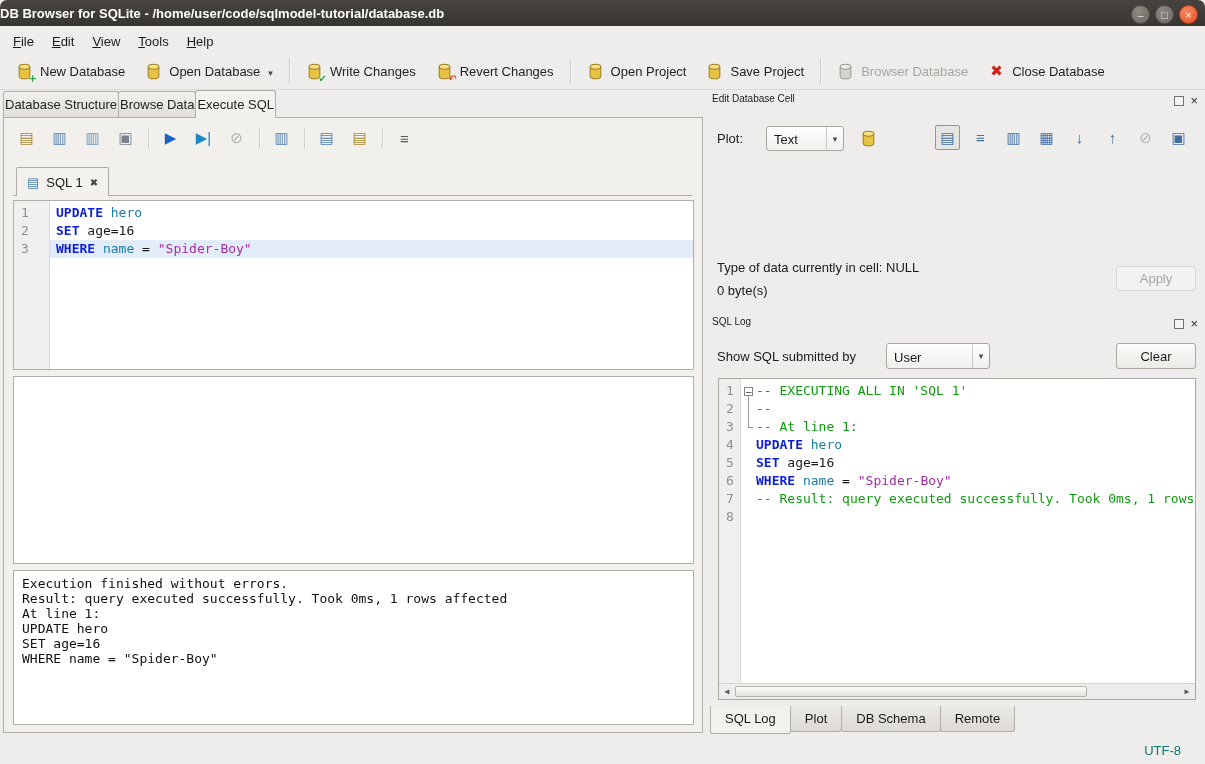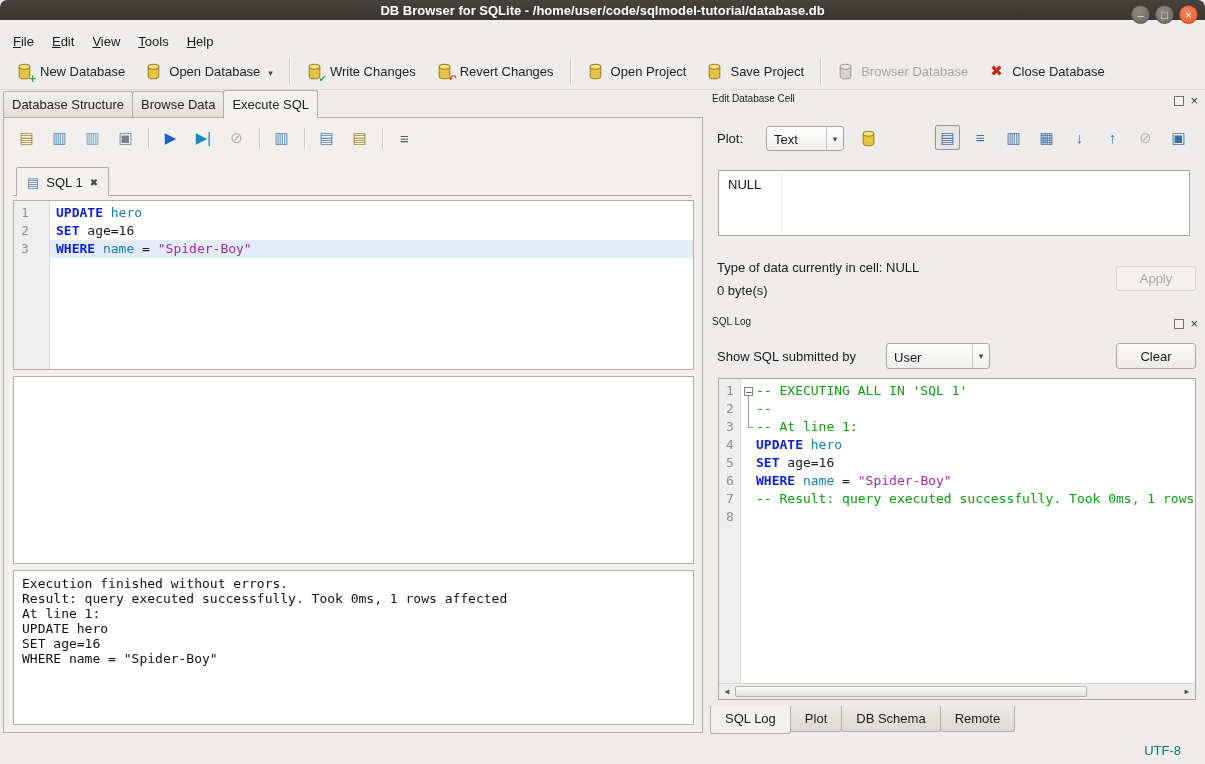--- a/index.html
+++ b/index.html
@@ -1,22 +1,22 @@
 <!DOCTYPE html>
 <html><head>
 <meta charset="utf-8">
 <style>
   *{box-sizing:border-box;margin:0;padding:0}
   html,body{width:1205px;height:764px;overflow:hidden;background:#efedeb}
   #app{position:relative;width:1205px;height:764px;background:#efedeb;
        font-family:"Liberation Sans","DejaVu Sans",sans-serif;font-size:13px;color:#1a1a1a;overflow:hidden}
 
   
-  .titlebar{position:absolute;top:0;left:0;right:0;height:20px;
-    background:linear-gradient(#474440,#383531);display:flex;align-items:center;justify-content:center;
+  .titlebar{position:absolute;top:0;left:0;right:0;height:26px;
+    background:linear-gradient(#474440,#383531);display:flex;align-items:center;
     color:#fff;font-weight:bold;font-size:13px;border-radius:7px 7px 0 0}
   .win-controls{position:absolute;right:7px;top:5px;display:flex;gap:5px}
   .wbtn{width:19px;height:19px;border-radius:50%;display:flex;align-items:center;justify-content:center;
     font-size:11px;font-weight:normal;color:#e8e6e2;
     background:radial-gradient(circle at 35% 30%,#8d8983,#6b6761);border:1px solid #55524d;cursor:default}
   .wbtn.close{background:radial-gradient(circle at 35% 30%,#f3875f,#e8542c);border-color:#b8421f;color:#fff}
 
   
   .menubar{position:absolute;top:30px;left:0;right:0;height:23px;display:flex;align-items:center;padding-left:4px}
   .menu-item{padding:3px 9px}
@@ -27,21 +27,21 @@
   .tbtn.disabled .tlabel{color:#a9a6a1}
   .bicon{position:relative;width:17px;height:17px;display:inline-flex;flex:none}
   .badge{position:absolute;right:-4px;bottom:-4px;font-size:10px;font-weight:bold;
     font-family:"DejaVu Sans",sans-serif;text-shadow:0 0 2px #fff}
   .xicon{color:#cf2318;font-weight:bold;font-size:15px;align-items:center;justify-content:center;width:17px;height:17px}
   .dd-arrow{font-size:9px;color:#4a4a4a;margin-left:1px;align-self:flex-end;padding-bottom:2px}
   .tsep{width:1px;align-self:stretch;margin:5px 6px;background:#cfccc6;box-shadow:1px 0 0 #faf9f8}
 
   
   .main-tabs{position:absolute;left:3px;top:90px;height:27px;display:flex;align-items:flex-end;z-index:2}
-  .mtab{height:26px;padding:0 8px;display:flex;align-items:center;border:1px solid #b1aea8;border-bottom:none;
+  .mtab{height:26px;padding:0 1px;display:flex;align-items:center;border:1px solid #b1aea8;border-bottom:none;
     background:linear-gradient(#f2f1ee,#e1ded9);margin-right:-1px;border-radius:3px 3px 0 0;color:#222}
   .mtab.active{height:28px;background:#f2f1ee;margin-bottom:-1px;position:relative;z-index:3}
   .frame{position:absolute;left:3px;top:117px;width:700px;height:616px;background:#f1f0ed;border:1px solid #b1aea8}
 
   .sql-toolbar{position:absolute;left:10px;top:7px;height:26px;display:flex;align-items:center}
   .sicon{width:25px;height:24px;display:flex;align-items:center;justify-content:center;font-size:15px;
     margin-right:8px;color:#4a6d99}
   .sicon.disabled{color:#b0aeaa}
   .tsep.small{margin:3px 9px 3px 2px}
 
@@ -318,23 +318,20 @@
       <div class="micon pressed">▤</div>
       <div class="micon">≡</div>
       <div class="micon">▥</div>
       <div class="micon">▦</div>
       <div class="micon">↓</div>
       <div class="micon">↑</div>
       <div class="micon disabled">⊘</div>
       <div class="micon">▣</div>
     </div>
 
-  <div class="cell-box">
-    <pre class="cell-text">NULL</pre>
-  </div>
 
   <div class="type-info">Type of data currently in cell: NULL</div>
   <div class="size-info">0 byte(s)</div>
   <div class="btn apply-btn disabled">Apply</div>
 
   <div class="dock-title" id="log-title">SQL Log</div>
   <div class="dockset" id="log-dock">
     <span class="dkb"></span>
     <span class="dkx">×</span>
   </div>

